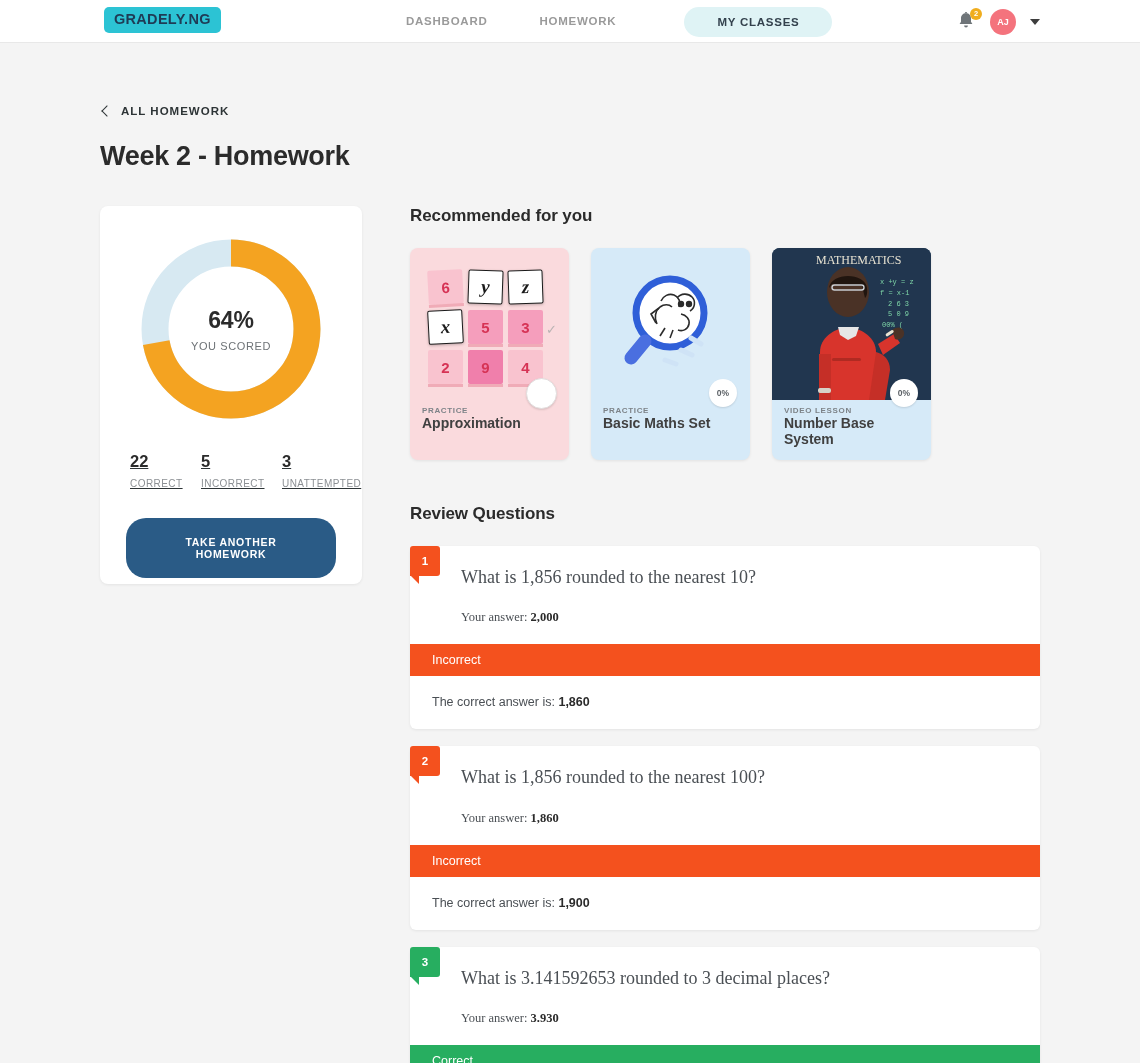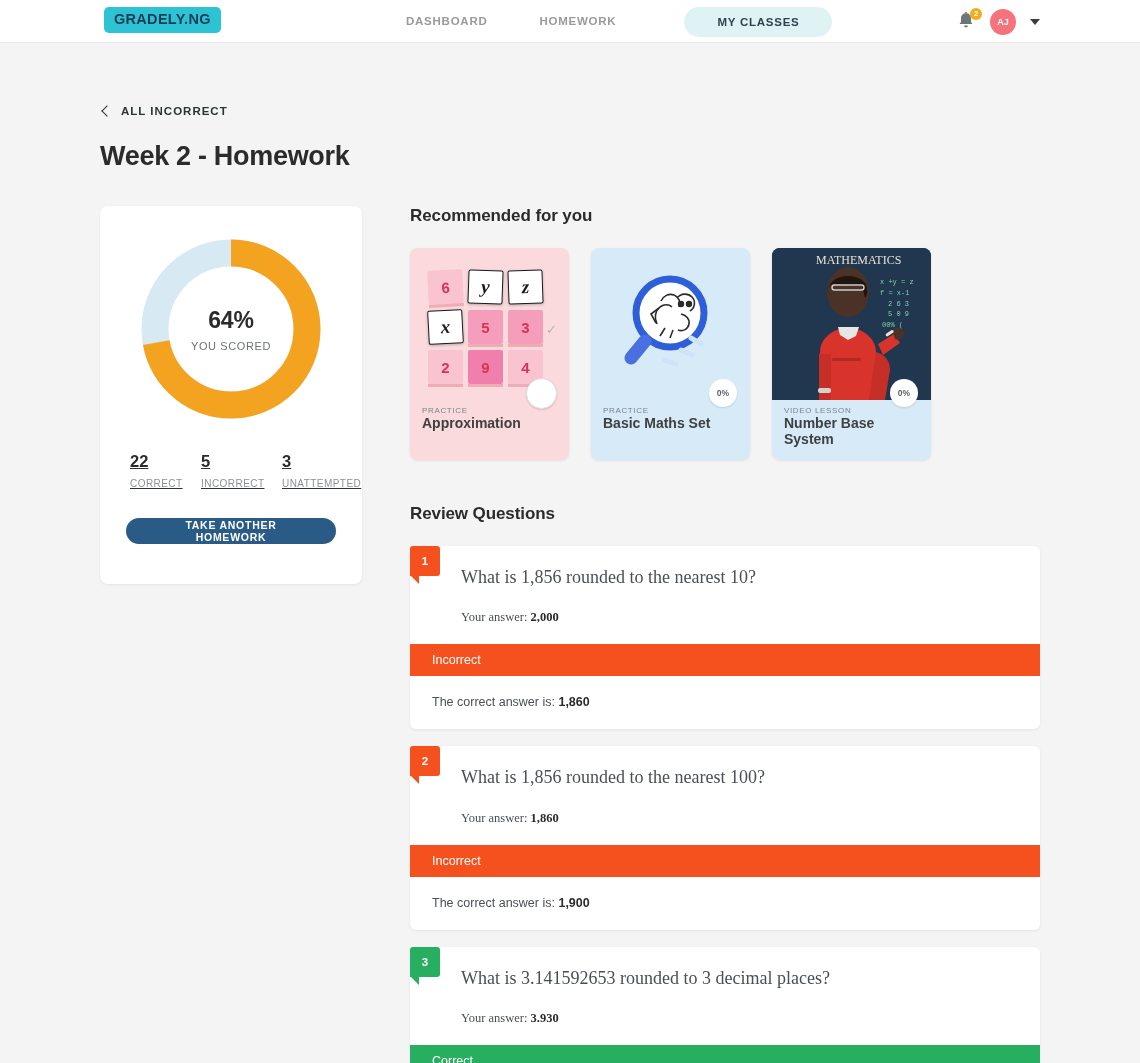--- a/index.html
+++ b/index.html
@@ -181,21 +181,21 @@
   .cta {
     display: block;
     margin: 29px auto 0 auto;
     background: #2a5b86;
     color: #ffffff;
     border: none;
     border-radius: 20px;
     font-size: 10.5px;
     font-weight: bold;
     letter-spacing: 0.75px;
-    padding: 1px 24px;
+    padding: 18px 24px;
     cursor: pointer;
     font-family: "Liberation Sans", sans-serif;
   }
 
   
   .right-col { flex: 1; min-width: 0; }
   .section-title {
     font-size: 17px;
     font-weight: bold;
     color: #2b2b2b;
@@ -210,21 +210,21 @@
     overflow: hidden;
     position: relative;
     cursor: pointer;
     flex: none;
     box-shadow: 0 1px 3px rgba(0,0,0,0.08);
   }
   .rec-art { height: 152px; position: relative; overflow: hidden; }
   .rec-foot { padding: 0 12px; }
   .rec-kicker {
     font-size: 8px; letter-spacing: 0.65px;
-    color: #7d8388; font-weight: 400;
+    color: #7d8388; font-weight: 700;
     margin-top: 6px;
   }
   .rec-name {
     font-size: 14px; font-weight: bold;
     color: #404040; margin-top: 0;
   }
   .rec-badge {
     position: absolute;
     right: 13px;
     bottom: 53px;
@@ -384,21 +384,21 @@
     </div>
     <div class="avatar">AJ</div>
     <div class="caret"></div>
   </div>
 </div>
 
 <div class="page">
 
   <div class="breadcrumb">
     <span class="bc-chevron"></span>
-    <span class="bc-label">ALL INCORRECT</span>
+    <span class="bc-label">ALL HOMEWORK</span>
   </div>
 
   <h1 class="page-title">Week 2 - Homework</h1>
 
   <div class="content">
 
     <div class="score-card">
       <div class="donut-wrap">
         <svg width="182" height="182" viewBox="0 0 182 182">
           <circle cx="91" cy="91" r="76" fill="none" stroke="#d7e9f2" stroke-width="27"></circle>

